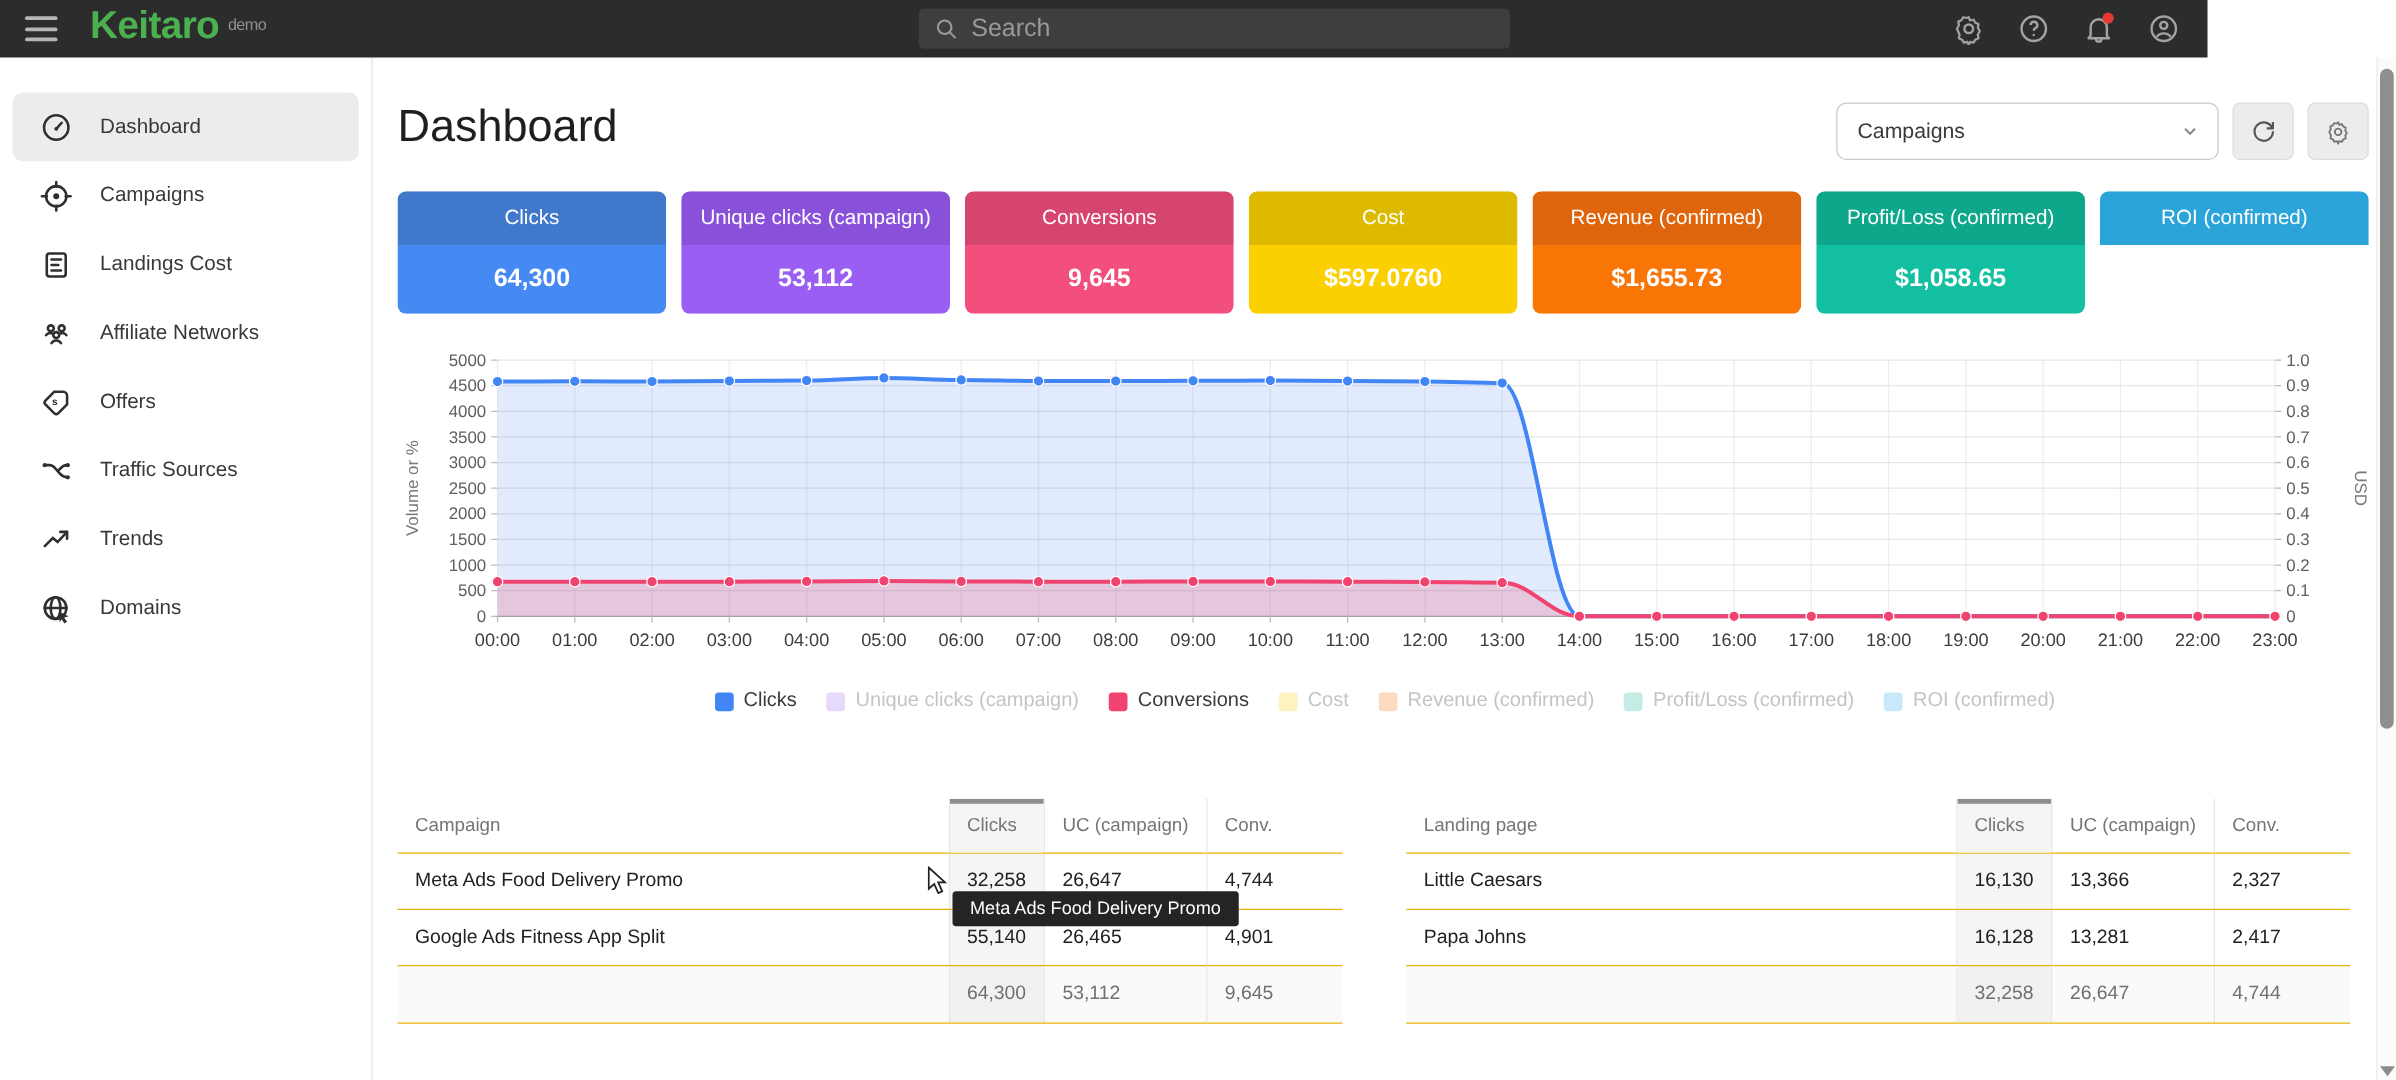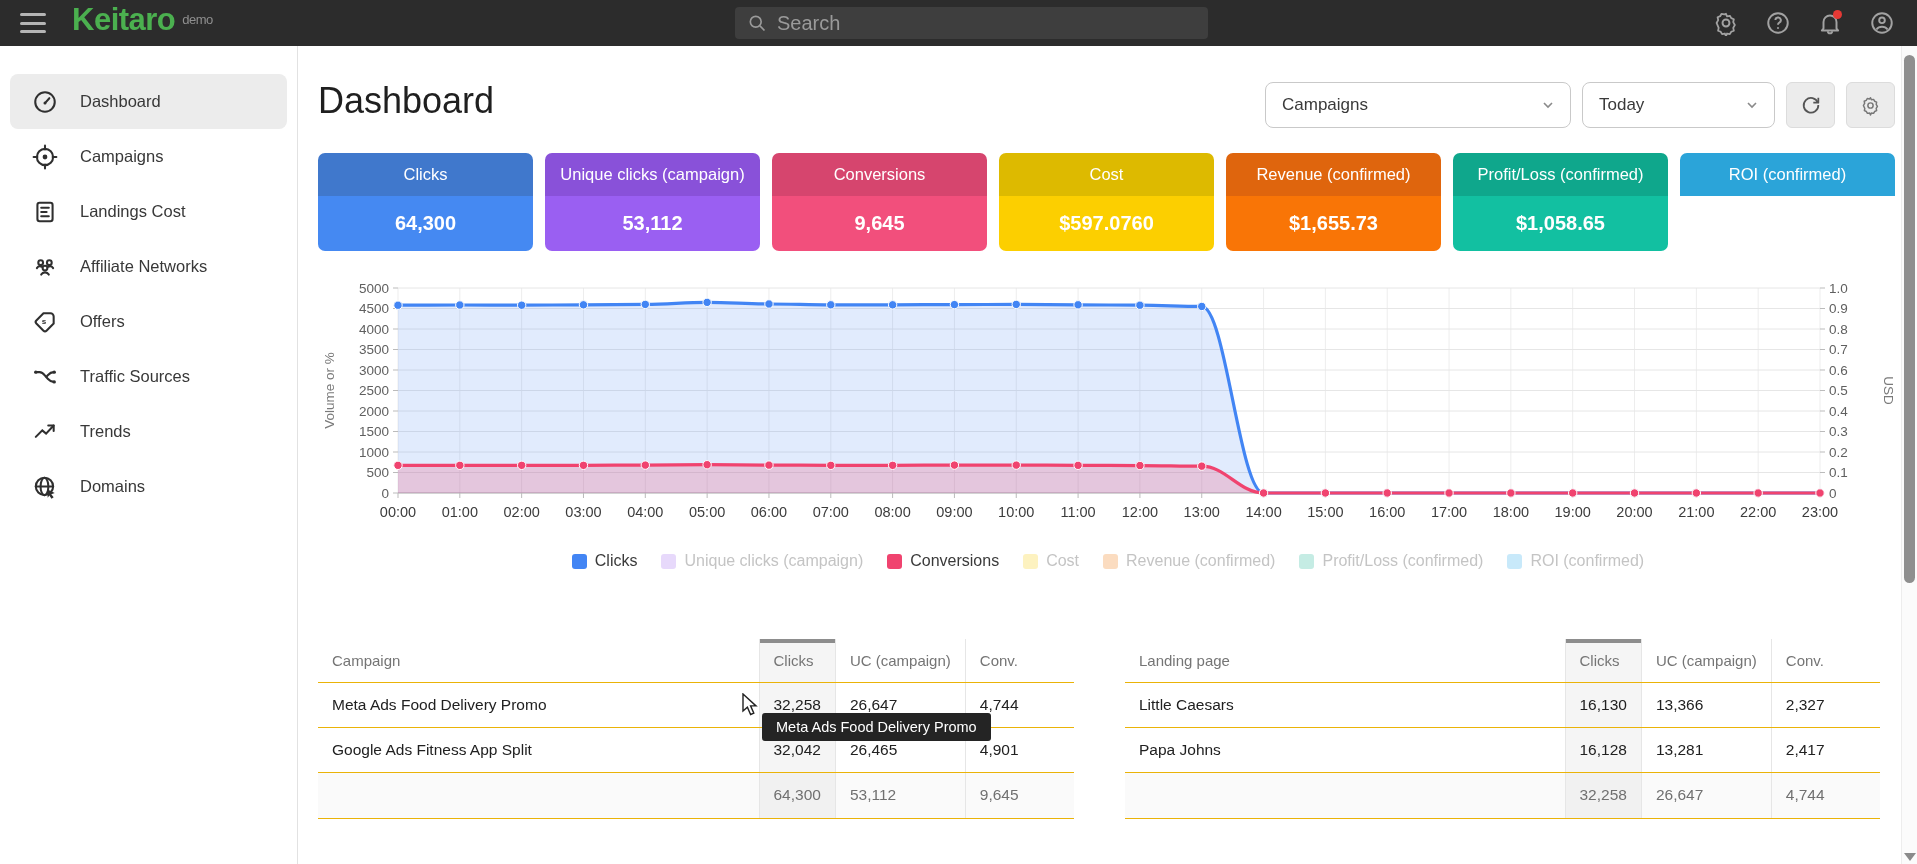--- a/index.html
+++ b/index.html
@@ -1,21 +1,21 @@
 <!DOCTYPE html>
 <html><head>
 <meta charset="utf-8">
 <style>
   * { box-sizing: border-box; margin: 0; padding: 0; }
   html,body { width:1917px; height:864px; overflow:hidden; }
   body { font-family: "Liberation Sans", sans-serif; background:#fff; color:#212121; }
   #app { position:relative; width:1917px; height:864px; overflow:hidden; background:#fff; }
 
   
-  .topbar { position:absolute; left:0; top:0; width:1917px; height:46px; background:#2c2c2c; z-index:30; display:flex; align-items:center; }
+  .topbar { position:absolute; left:0; top:0; width:1766px; height:46px; background:#2c2c2c; z-index:30; display:flex; align-items:center; }
   .burger { width:26px; height:20px; margin-left:20px; display:flex; flex-direction:column; justify-content:space-between; cursor:pointer; }
   .burger span { display:block; height:3px; background:#b5b5b5; border-radius:2px; }
   .brand { margin-left:26px; font-size:31px; font-weight:700; color:#4bb04f; letter-spacing:-0.5px; line-height:46px; }
   .brand-suffix { color:#8f8f8f; font-size:13px; margin-left:7px; position:relative; top:-6px; font-weight:400; }
   .searchbox { position:absolute; left:735px; top:7px; width:473px; height:32px; background:#3e3e3e; border-radius:4px; display:flex; align-items:center; }
   .searchbox svg { margin-left:12px; }
   .searchbox input { background:transparent; border:none; outline:none; color:#cfcfcf; font-size:20px; margin-left:10px; width:400px; font-family:"Liberation Sans",sans-serif; }
   .searchbox input::placeholder { color:#9a9a9a; }
   .topbar-icons { position:absolute; right:22px; top:0; height:46px; display:flex; align-items:center; gap:26px; }
   .ticon { width:26px; height:26px; position:relative; cursor:pointer; }
@@ -197,26 +197,20 @@
           <polygon points="14,14 21,17.5 17.8,18.6 20,21.5 18,22.8 16,19.8 14.5,22" fill="#2f2f2f" stroke="none"></polygon>
         </svg>
         <span class="slabel">Domains</span>
       </div>
     </nav>
 
   <h1 class="page-title">Dashboard</h1>
   <div class="hdr-controls">
     <div class="sel w-campaigns">
       <span>Campaigns</span>
-      <svg width="16" height="16" viewBox="0 0 24 24" fill="none" stroke="#8a8a8a" stroke-width="2.4">
-          <path d="M6 9l6 6 6-6"></path>
-        </svg>
-    </div>
-    <div class="sel w-range">
-      <span>Today</span>
       <svg width="16" height="16" viewBox="0 0 24 24" fill="none" stroke="#8a8a8a" stroke-width="2.4">
           <path d="M6 9l6 6 6-6"></path>
         </svg>
     </div>
     <div class="icon-btn">
       <svg width="22" height="22" viewBox="0 0 24 24" fill="none" stroke="#555" stroke-width="1.9">
           <path d="M19.5 9.5a8 8 0 1 0 .5 2.5"></path>
           <path d="M20 4v5.5h-5.5" stroke-linejoin="round" fill="none"></path>
         </svg>
     </div>
@@ -489,21 +483,21 @@
     </thead>
     <tbody>
       <tr>
         <td>Meta Ads Food Delivery Promo</td>
         <td class="num col-clicks">32,258</td>
         <td class="num">26,647</td>
         <td class="num">4,744</td>
       </tr>
       <tr>
         <td>Google Ads Fitness App Split</td>
-        <td class="num col-clicks">32,042</td>
+        <td class="num col-clicks">55,140</td>
         <td class="num">26,465</td>
         <td class="num">4,901</td>
       </tr>
       <tr class="trow-total">
         <td></td>
         <td class="num col-clicks">64,300</td>
         <td class="num">53,112</td>
         <td class="num">9,645</td>
       </tr>
     </tbody>

